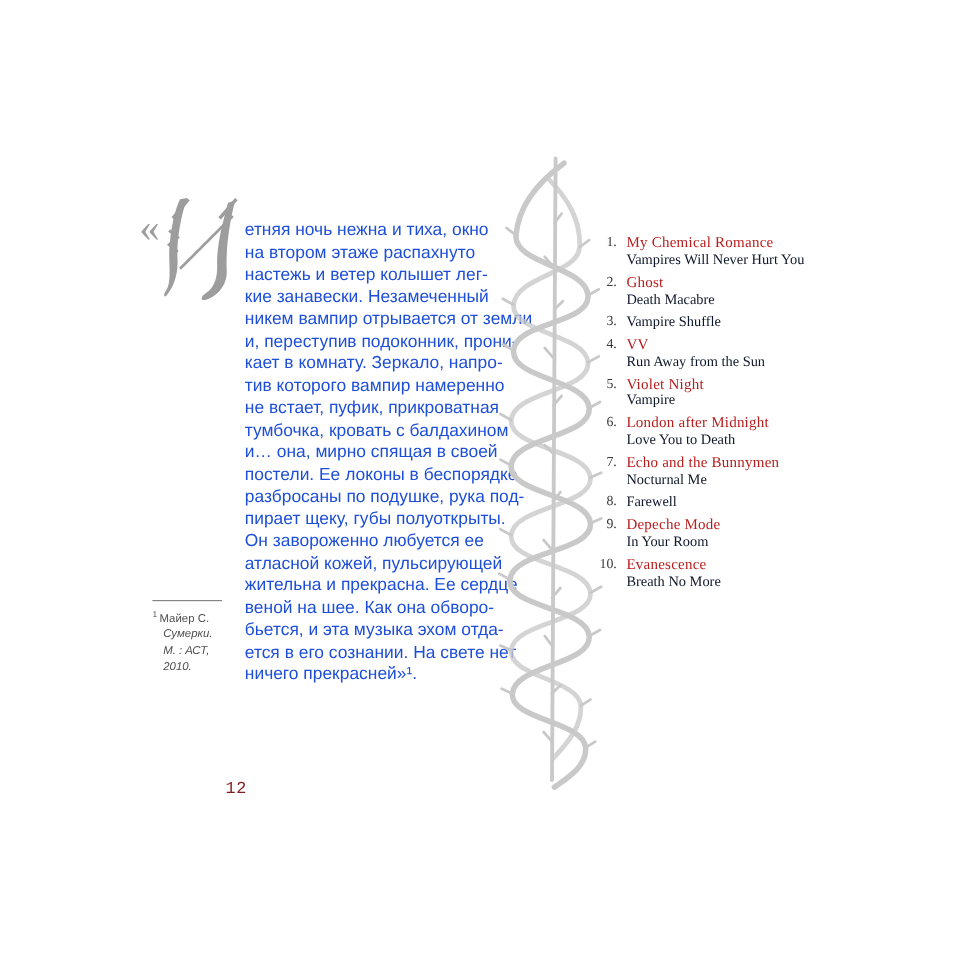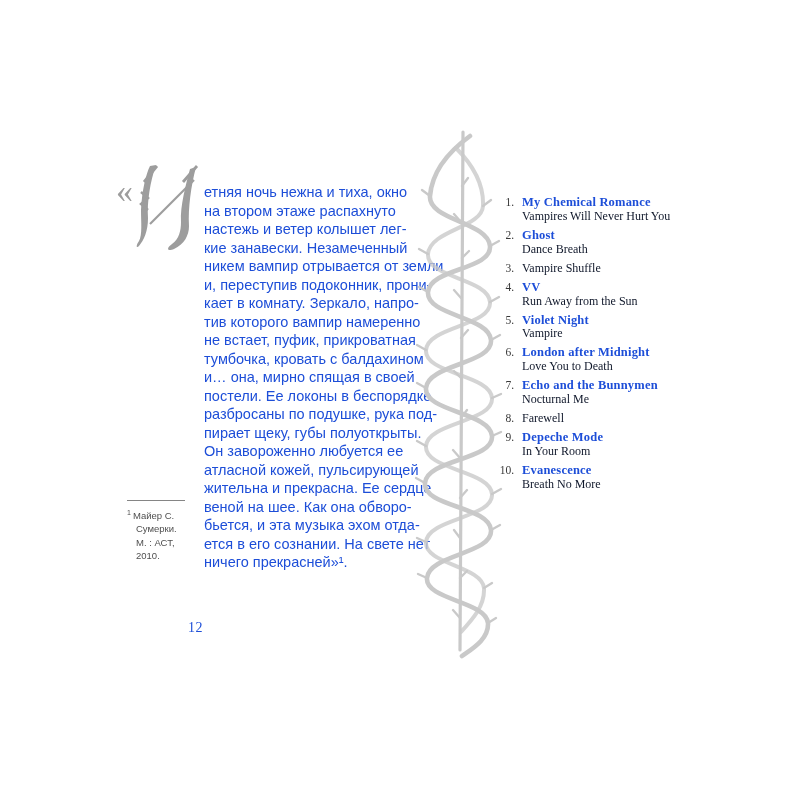--- a/index.html
+++ b/index.html
@@ -17,43 +17,43 @@
   .body-text{
     position:absolute;left:204px;top:183px;width:244px;
     font-size:14.5px;line-height:18.5px;color:#1d4ed8;
   }
   .body-line{white-space:nowrap;}
   
   .footnote{position:absolute;left:127px;top:500px;width:64px;
     font-size:9.5px;line-height:13.2px;color:#4f4f4f;}
   .footnote-rule{width:58px;height:1px;background:#858585;margin-bottom:5px;}
   .fn-first sup{font-size:7px;margin-right:2px;}
-  .fn-indent{padding-left:9px;}
+  .fn-indent{padding-left:9px;font-style:italic;}
   
   .page-number{
-    position:absolute;left:188px;top:620px;
-    font-family:Liberation Serif, serif;font-size:14px;color:#1d4ed8;
+    position:absolute;left:188px;top:650px;
+    font-family:Liberation Mono, monospace;font-size:14px;color:#7f1d1d;
     letter-spacing:.5px;
   }
   
   .vine-svg{position:absolute;left:418px;top:126px;overflow:visible;}
   
   .playlist{
     position:absolute;left:494px;top:196px;width:250px;
     font-family:"Liberation Serif",serif;
   }
   .pl-item{display:flex;margin-bottom:5.4px;}
   .pl-num{
     width:20px;flex:0 0 20px;text-align:right;margin-right:8px;
     font-size:11.5px;line-height:13.8px;color:#383838;
   }
   .pl-text{flex:1;}
   .pl-artist{
-    display:block;font-size:12.5px;line-height:13.8px;font-weight:bold;
-    color:#1d4ed8;letter-spacing:.2px;
+    display:block;font-size:12.5px;line-height:13.8px;font-weight:normal;
+    color:#b91c1c;letter-spacing:.2px;
   }
   .pl-track{
     display:block;font-size:12px;line-height:13.6px;color:#0f172a;
   }
   .sr-only{position:absolute;width:1px;height:1px;overflow:hidden;clip:rect(0 0 0 0);}
 </style>
 </head>
 <body>
 
 <div class="page">
@@ -141,21 +141,21 @@
       <span class="pl-num">1.</span>
       <span class="pl-text">
           <span class="pl-artist">My Chemical Romance</span>
           <span class="pl-track">Vampires Will Never Hurt You</span>
         </span>
     </div>
     <div class="pl-item">
       <span class="pl-num">2.</span>
       <span class="pl-text">
           <span class="pl-artist">Ghost</span>
-          <span class="pl-track">Dance Breath</span>
+          <span class="pl-track">Death Macabre</span>
         </span>
     </div>
     <div class="pl-item">
       <span class="pl-num">3.</span>
       <span class="pl-text">
           <span class="pl-track">Vampire Shuffle</span>
         </span>
     </div>
     <div class="pl-item">
       <span class="pl-num">4.</span>

